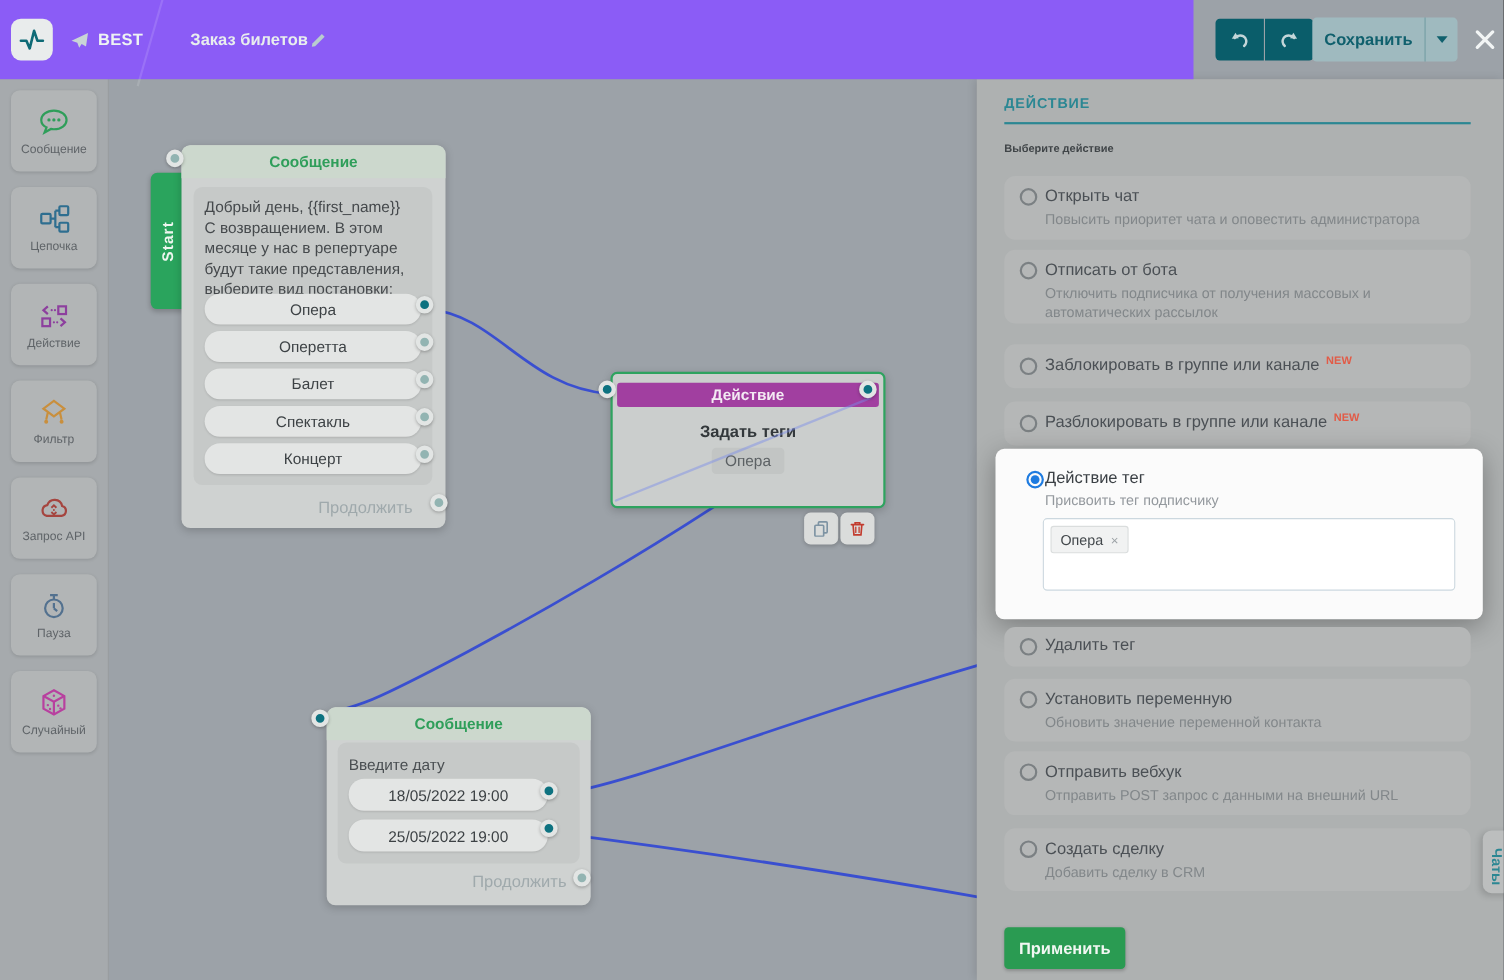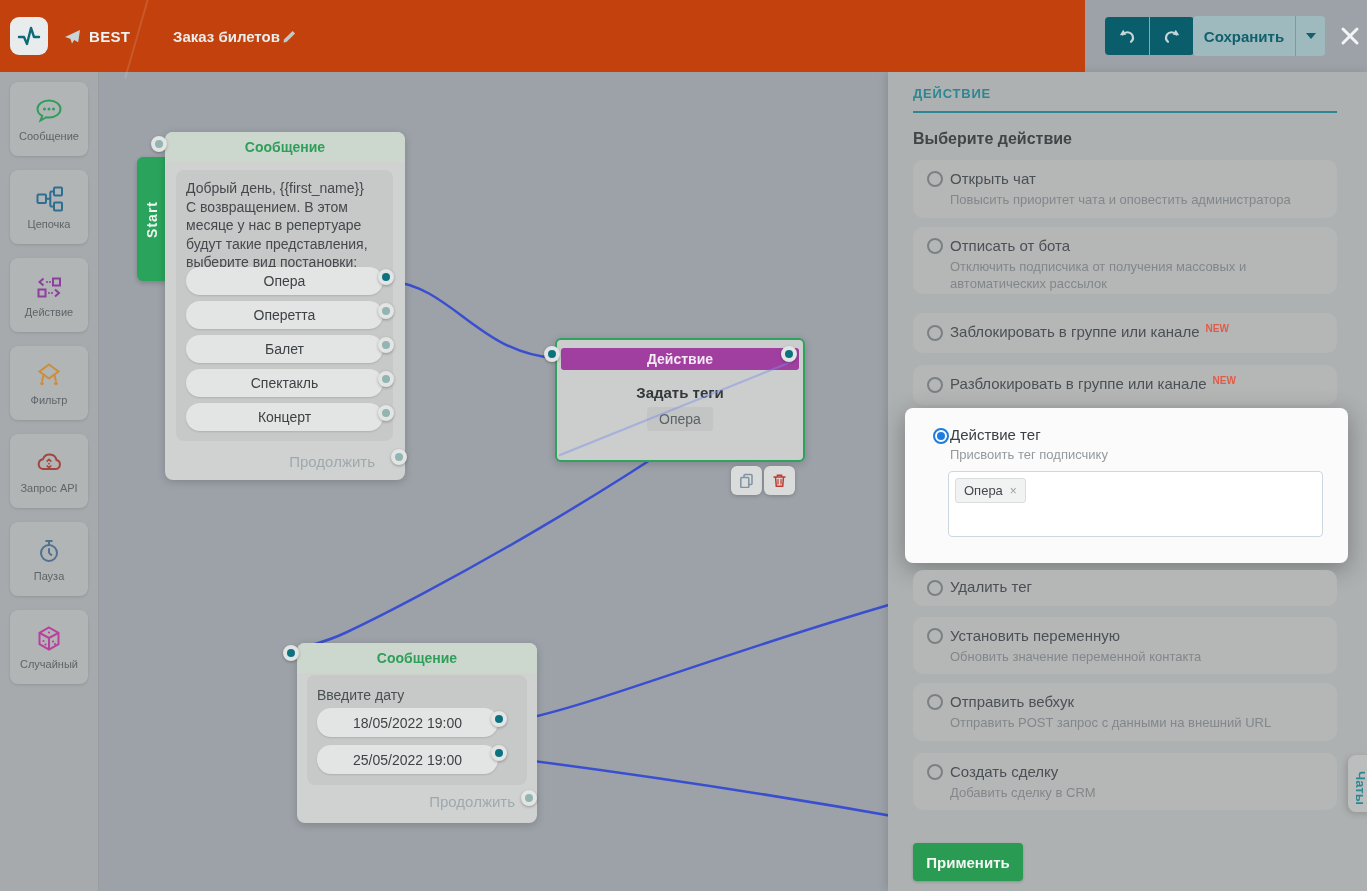--- a/index.html
+++ b/index.html
@@ -1,21 +1,21 @@
 <!DOCTYPE html>
 <html><head>
 <meta charset="utf-8">
 <style>
   html,body{margin:0;padding:0;background:#333;}
   *{box-sizing:border-box;}
   .app{position:relative;width:1367px;height:891px;overflow:hidden;
        font-family:"Liberation Sans","DejaVu Sans",sans-serif;background:#9ca2a8;}
 
   
-  .topbar{position:absolute;left:0;top:0;width:1085px;height:72px;background:#c2410c;z-index:40;}
+  .topbar{position:absolute;left:0;top:0;width:1085px;height:72px;background:#8b5cf6;z-index:40;}
   .logo{position:absolute;left:10px;top:17px;width:38px;height:38px;background:#e9ecec;border-radius:9px;
         display:flex;align-items:center;justify-content:center;}
   .topbar-diag{position:absolute;left:136px;top:-6px;width:2px;height:86px;background:rgba(255,255,255,.13);transform:rotate(16deg);}
   .bot-name{position:absolute;left:64px;top:0;height:72px;display:flex;align-items:center;gap:8px;
             color:#eef3f3;font-size:15px;font-weight:bold;letter-spacing:.3px;}
   .flow-title{position:absolute;left:173px;top:0;height:72px;display:flex;align-items:center;gap:2px;
               color:#e8eeee;font-size:15px;font-weight:bold;}
   .pencil{color:#b9cccf;font-size:15px;cursor:pointer;}
   .histbtn{position:absolute;top:17px;width:44px;height:38px;background:#0a5d6a;border-radius:4px;
            display:flex;align-items:center;justify-content:center;}
@@ -66,21 +66,21 @@
   .port.muted{background:#92b4b2;}
 
   .node-actionbtn{position:absolute;width:31px;height:29px;background:#dadcdb;border-radius:6px;z-index:5;
                   display:flex;align-items:center;justify-content:center;box-shadow:0 1px 4px rgba(0,0,0,.2);}
 
   
   .panel{position:absolute;left:888px;top:72px;width:479px;height:819px;background:#aeb1b1;z-index:6;
          box-shadow:-2px 0 8px rgba(0,0,0,.12);}
   .panel-header{position:absolute;left:25px;top:14px;font-size:13px;font-weight:bold;letter-spacing:.8px;color:#2b8793;}
   .panel-underline{position:absolute;left:25px;top:39px;width:424px;height:2px;background:#2b8793;}
-  .panel-subtitle{position:absolute;left:25px;top:58px;font-size:16px;font-weight:bold;color:#404548;}
+  .panel-subtitle{position:absolute;left:25px;top:58px;font-size:10px;font-weight:bold;color:#404548;}
   .opt{position:absolute;left:25px;width:424px;background:#b5b7b7;border-radius:10px;}
   .radio{position:absolute;left:14px;width:16px;height:16px;border-radius:50%;border:2px solid #7b8083;}
   .radio.sel{border-color:#1e7be0;}
   .radio.sel::after{content:"";position:absolute;left:2px;top:2px;width:8px;height:8px;border-radius:50%;background:#1e7be0;}
   .opt-title{position:absolute;left:37px;top:10px;font-size:15px;color:#4b5055;}
   .opt-desc{position:absolute;left:37px;top:31px;width:372px;font-size:13px;line-height:17px;color:#82878a;}
   .new-badge{font-size:10px;font-weight:bold;color:#e25b47;margin-left:6px;position:relative;top:-5px;}
   .spotcard{position:absolute;left:17px;top:336px;width:443px;height:155px;background:#fbfbfb;border-radius:8px;
             box-shadow:0 6px 24px rgba(0,0,0,.3);}
   .spot-title{position:absolute;left:45px;top:18px;font-size:15px;color:#3b4045;}

